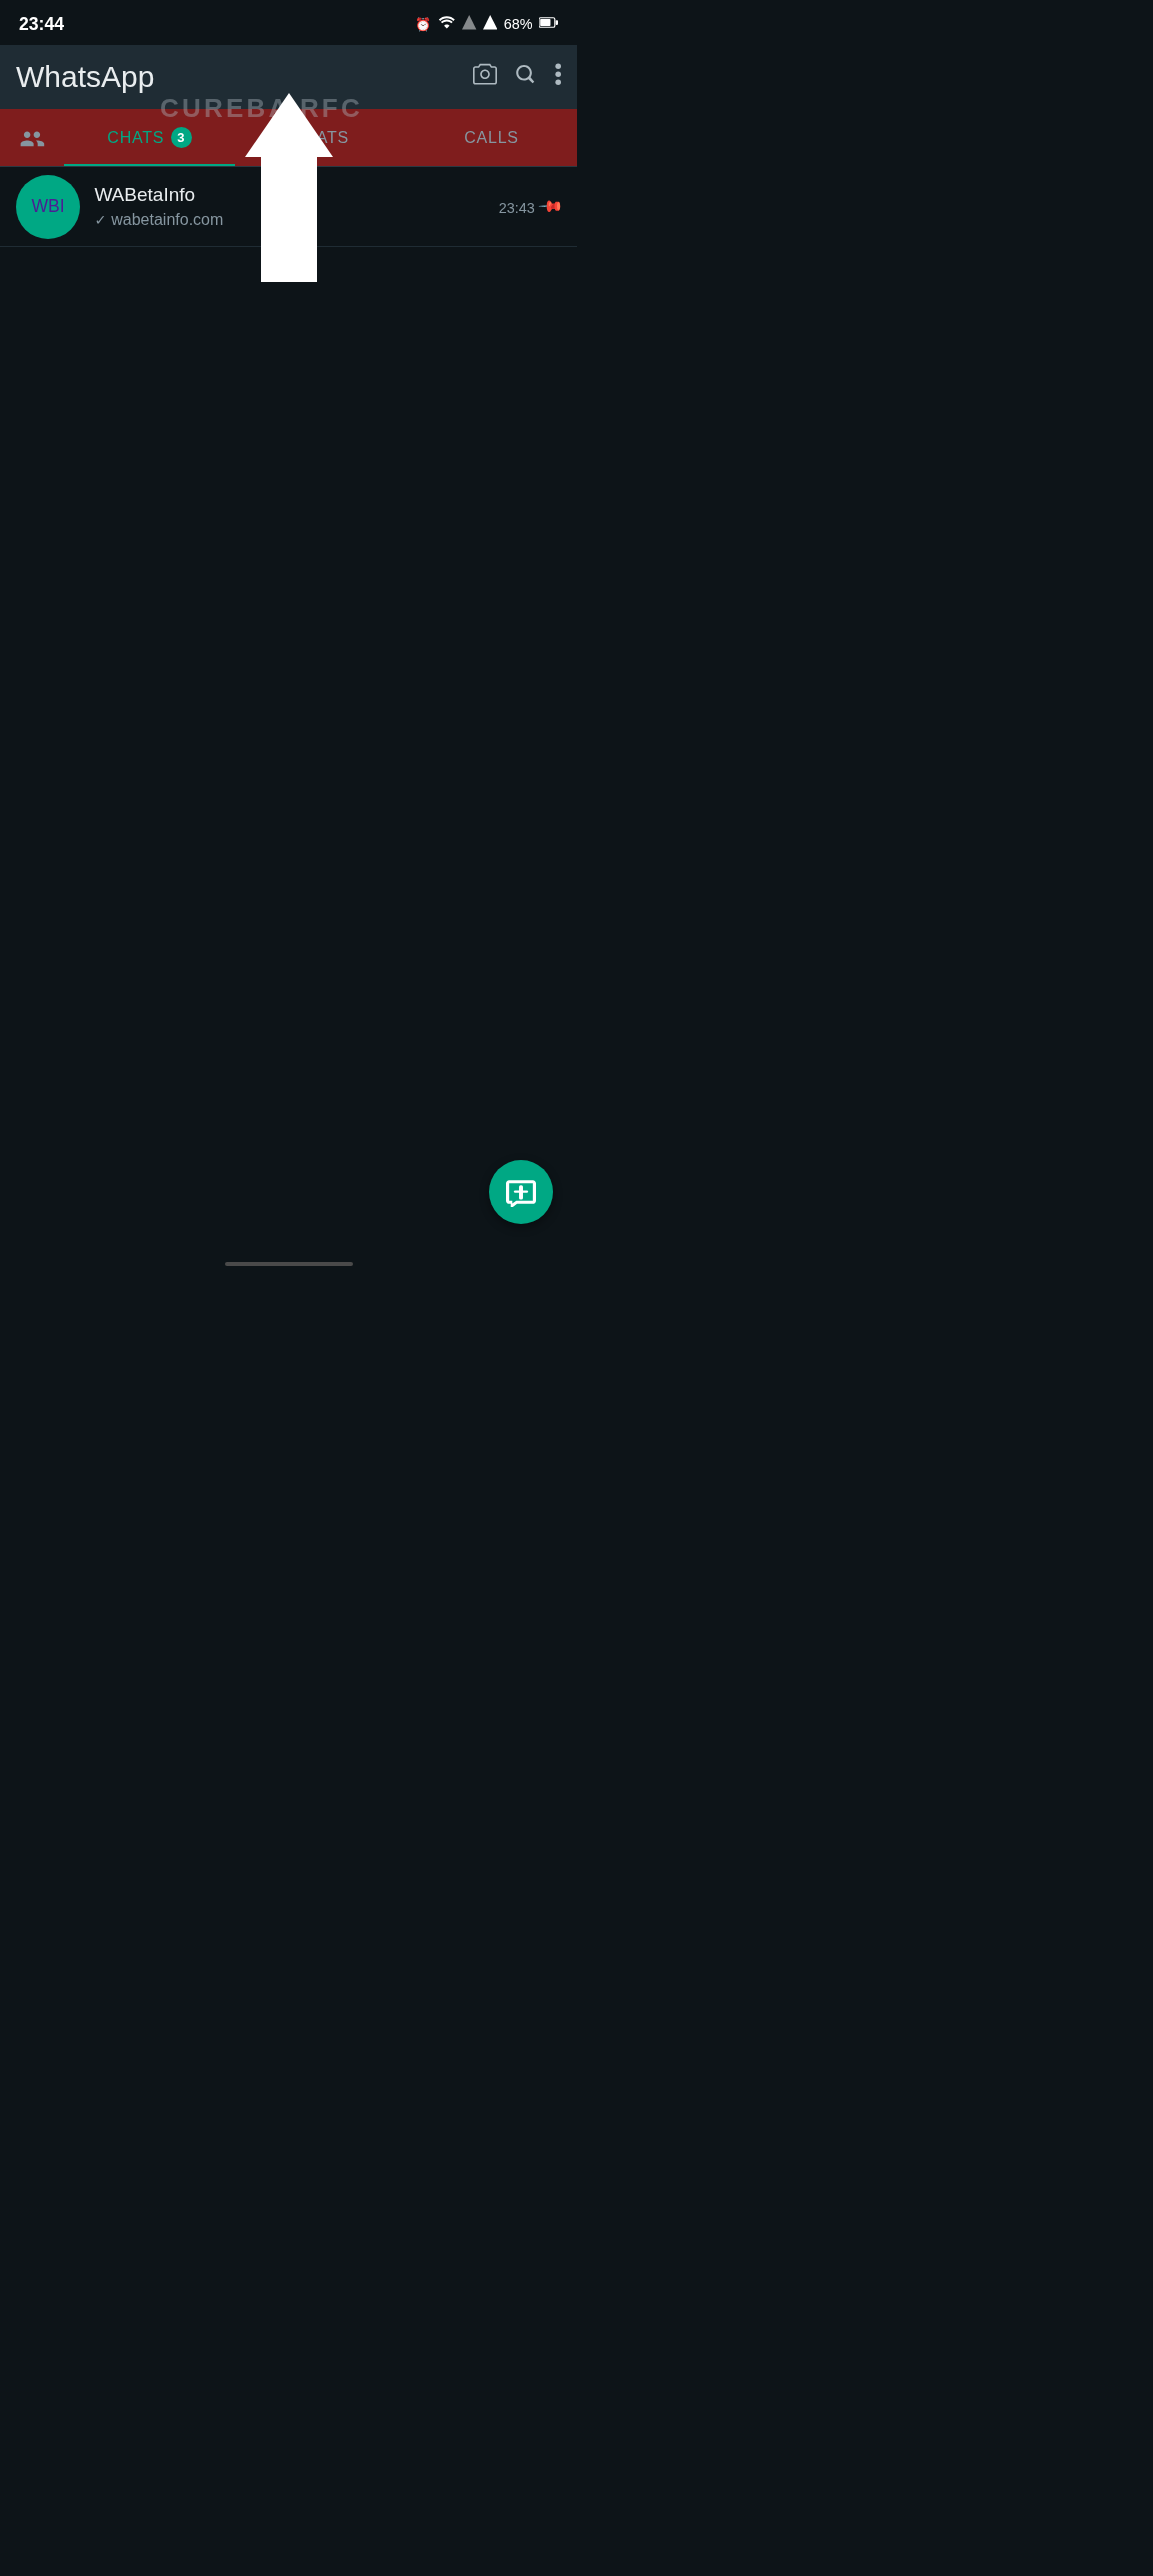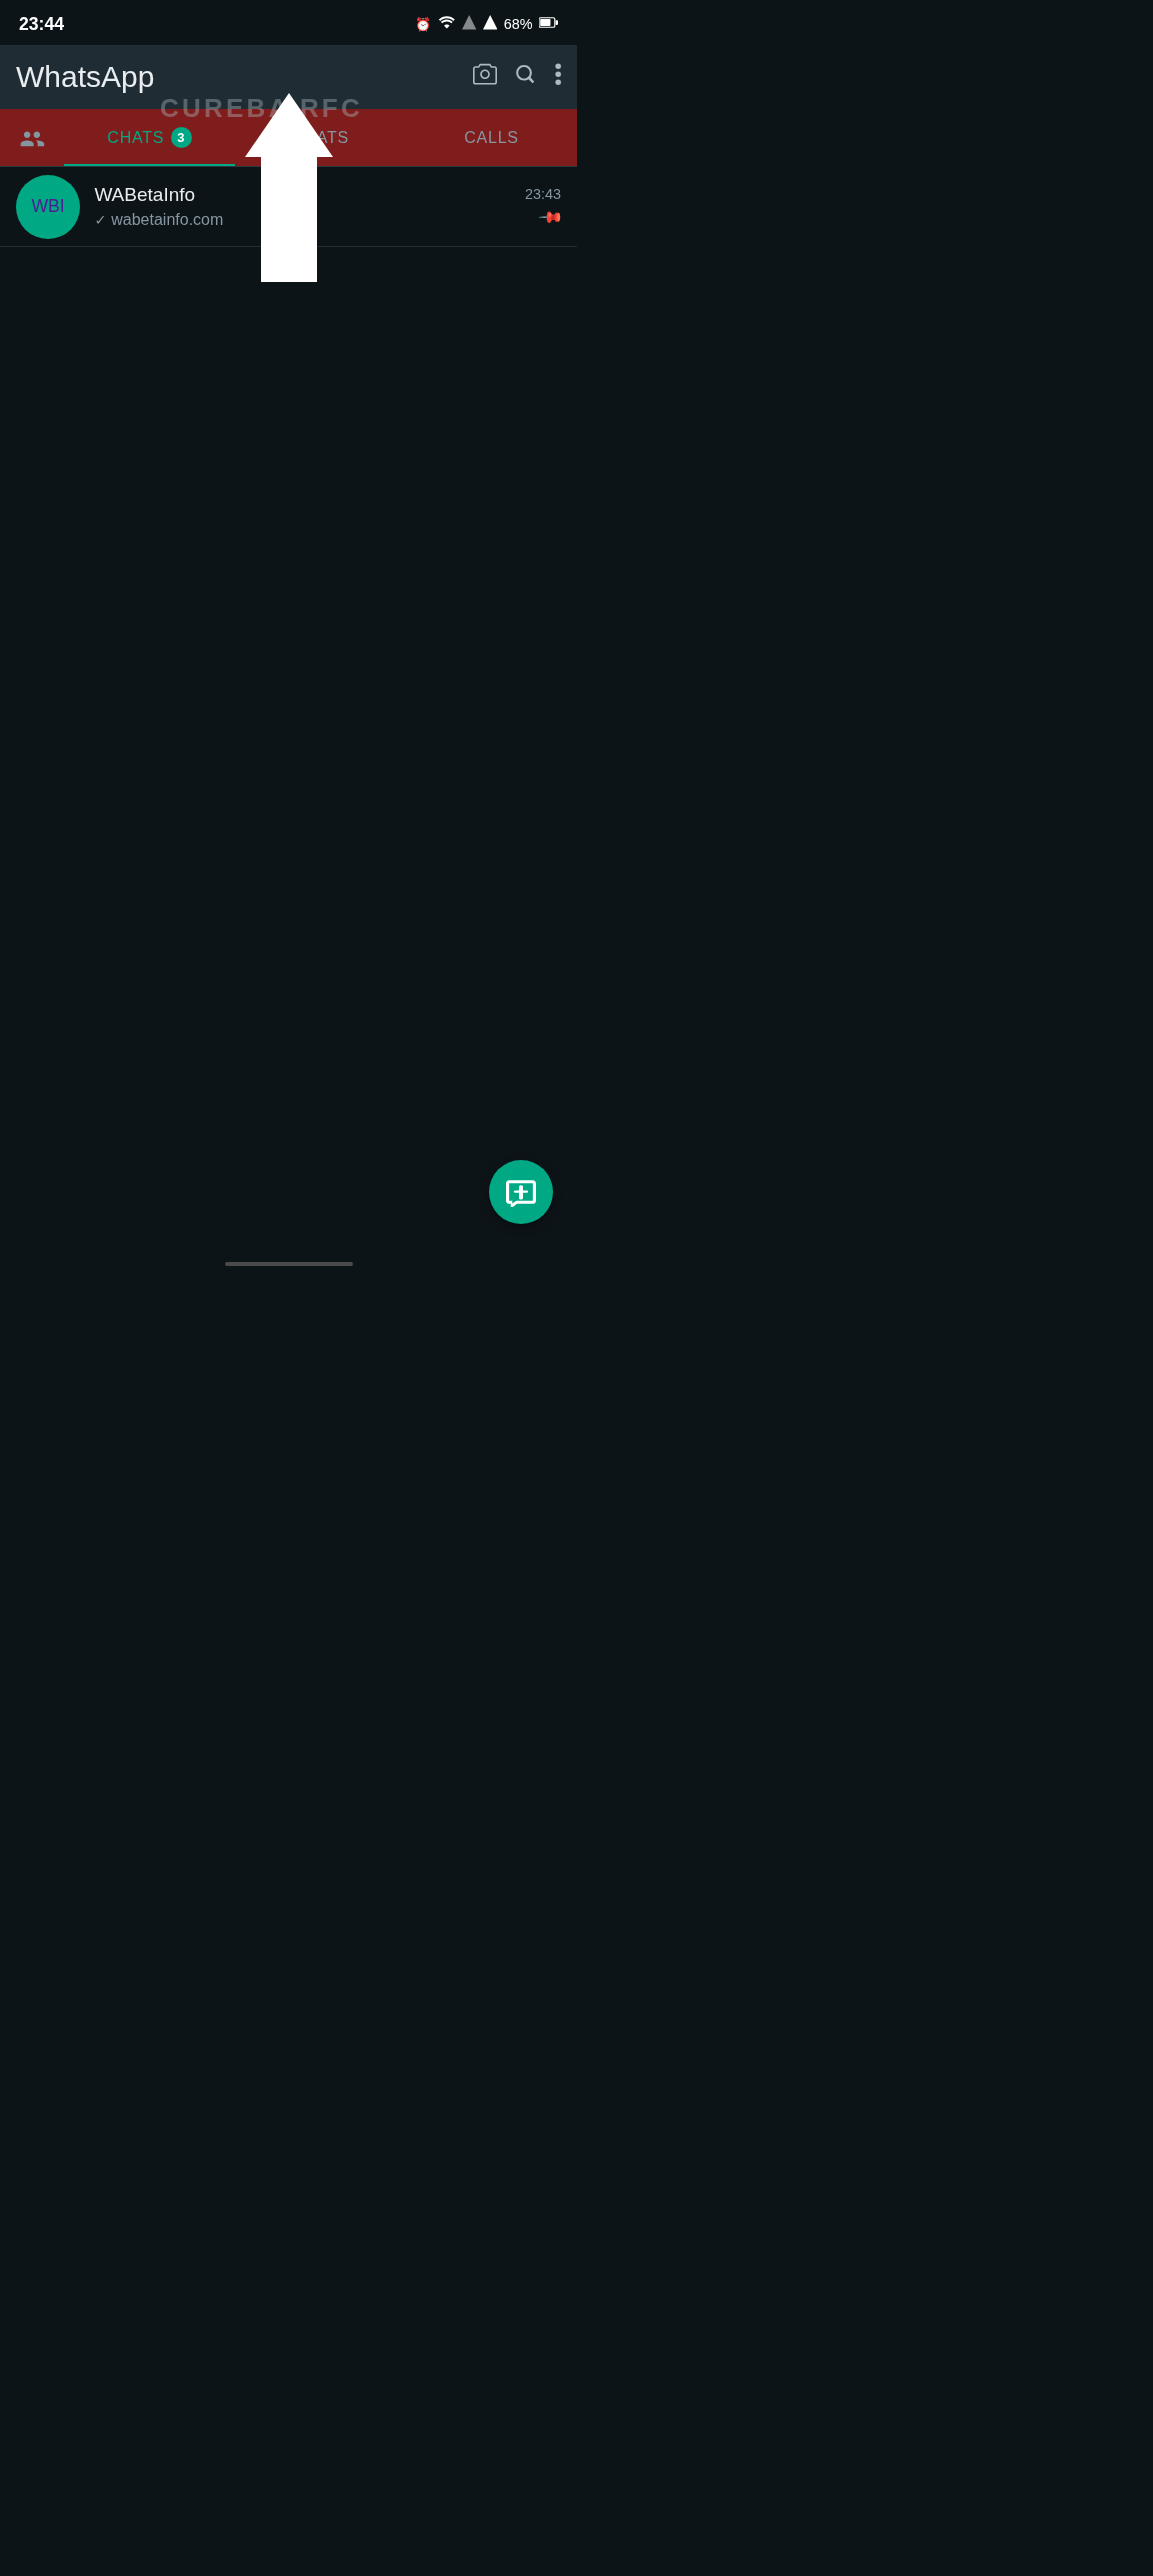--- a/index.html
+++ b/index.html
@@ -198,21 +198,20 @@
       text-overflow: ellipsis;
     }
 
     .chat-checkmark {
       color: #8696a0;
       font-size: 14.4px;
     }
 
     .chat-meta {
       display: flex;
-      flex-direction: column;
       align-items: flex-end;
       gap: 6.4px;
     }
 
     .chat-time {
       font-size: 14.4px;
       color: #8696a0;
     }
 
     .pin-icon {

